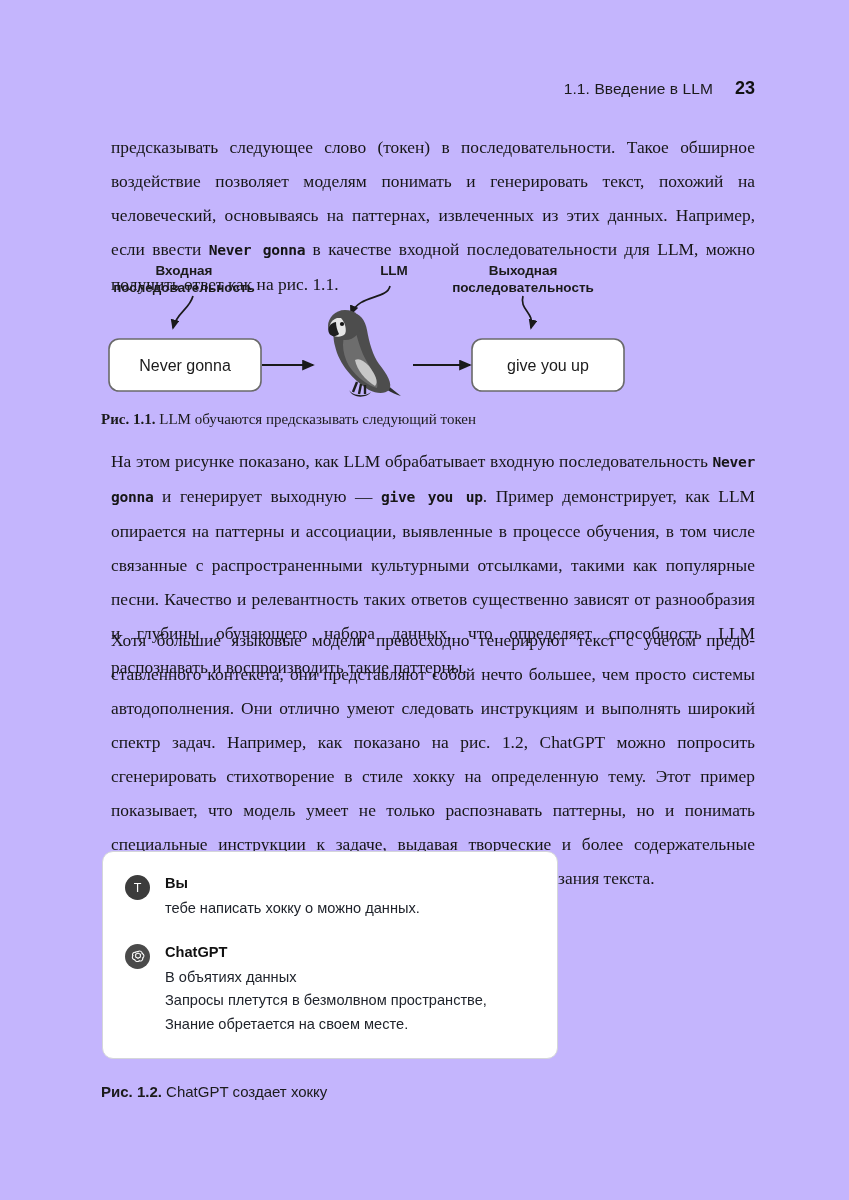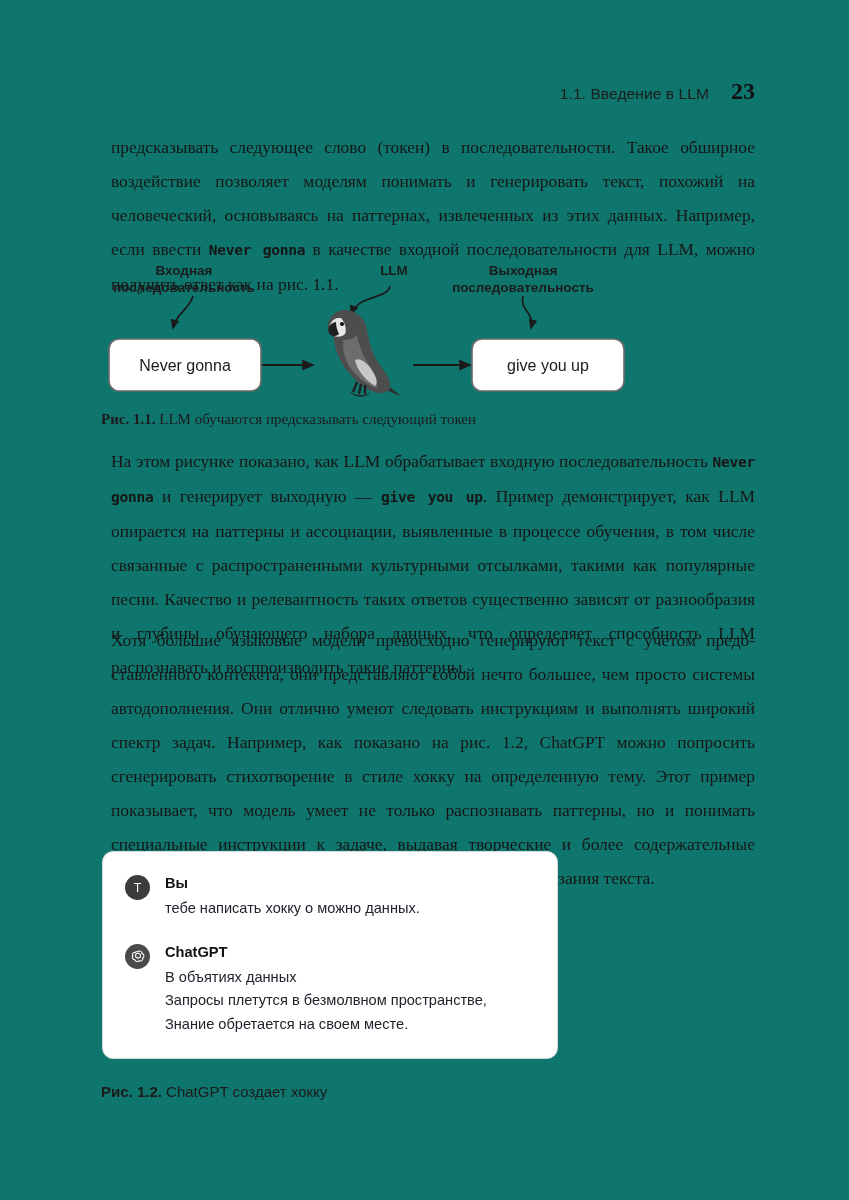--- a/index.html
+++ b/index.html
@@ -14,43 +14,43 @@
     font-family: "Liberation Serif", serif;
     color: #111111;
     overflow: hidden;
   }
 
   .page {
     position: absolute;
     left: 0; top: 0;
     width: 849px;
     height: 1200px;
-    background: #0f766e;
+    background: #c4b5fd;
   }
 
   
   .running-head {
     position: absolute;
     left: 100px;
     top: 78px;
     width: 655px;
     display: flex;
     justify-content: flex-end;
     align-items: baseline;
     gap: 22px;
   }
   .rh-title {
     font-family: "Liberation Sans", sans-serif;
     font-size: 15.5px;
     color: #1b1b1b;
     letter-spacing: .1px;
   }
   .rh-page {
-    font-family: Liberation Serif, serif;
-    font-size: 24px;
+    font-family: Liberation Sans, sans-serif;
+    font-size: 18px;
     font-weight: bold;
     color: #111111;
   }
   p.body {
     margin: 0 0 0 10px;
     font-family: "Liberation Serif", serif;
     font-size: 17.4px;
     line-height: 34px;
     text-align: justify;
     text-justify: inter-word;

